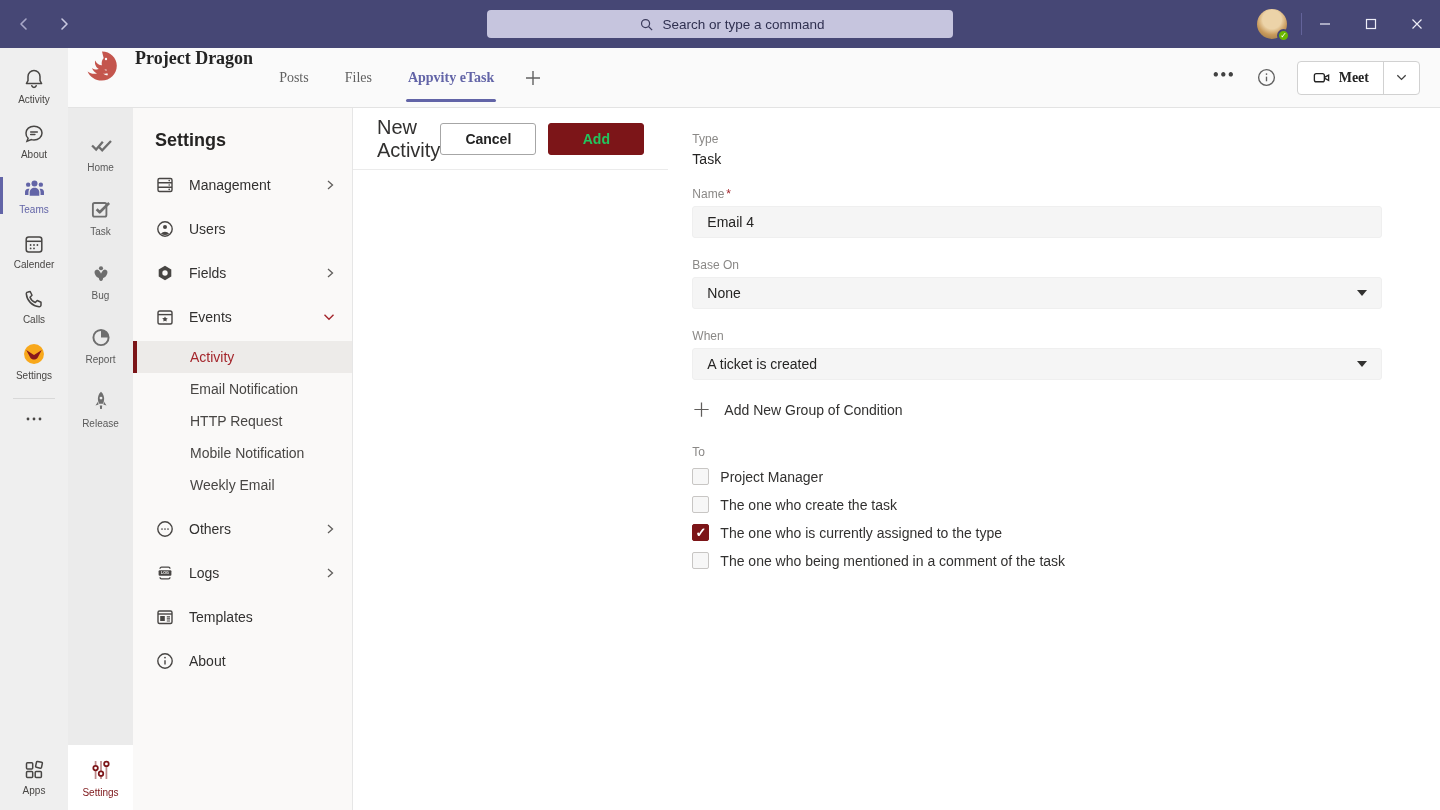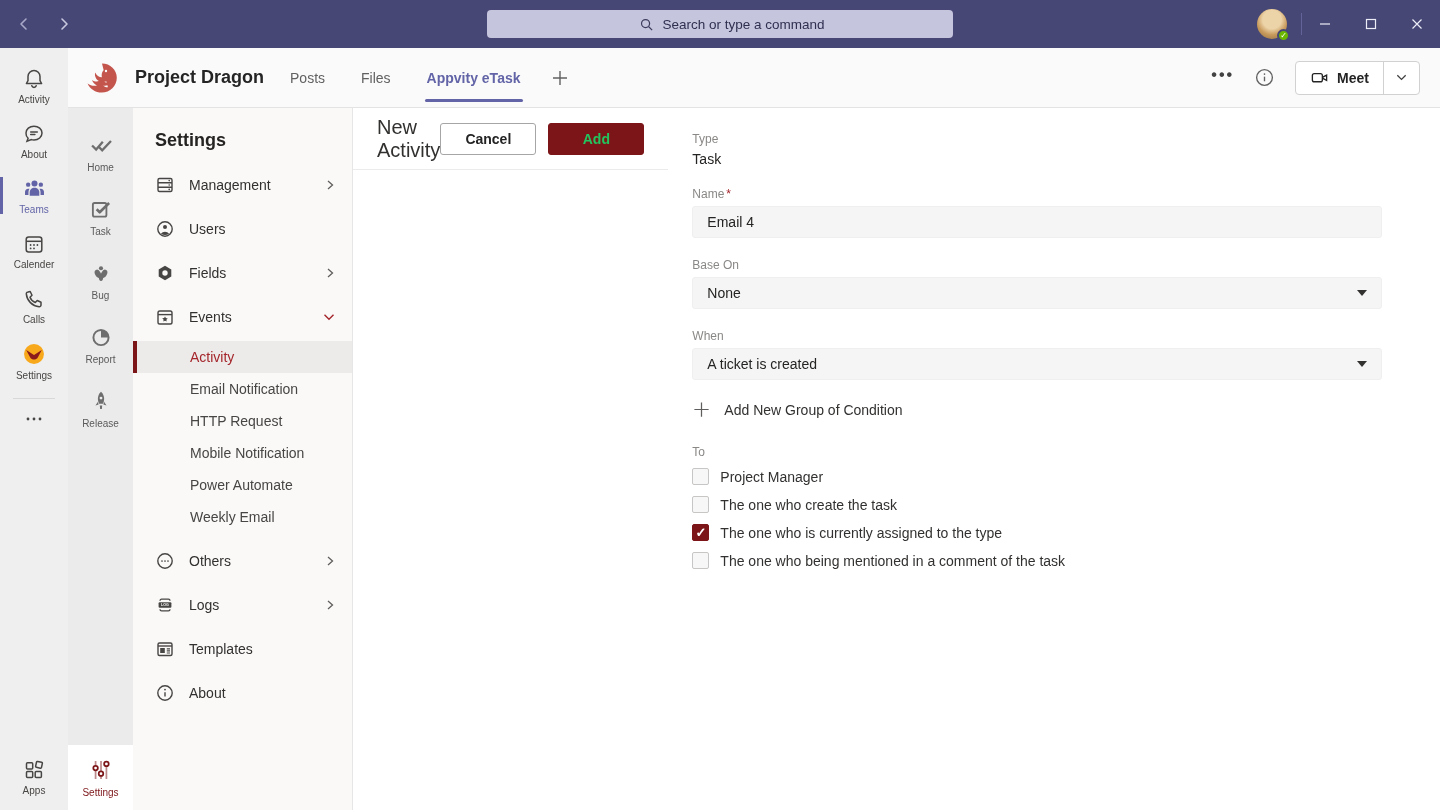--- a/index.html
+++ b/index.html
@@ -26,21 +26,21 @@
   .rail-item.active { color:#6264A7; }
   .rail-item.active::before { content:""; position:absolute; left:0; top:9px; bottom:9px; width:3px; background:#6264A7; }
   .rail-sep { width:42px; height:1px; background:#D8D8D8; margin:10px 0 6px; }
   .rail-more { height:28px; display:flex; align-items:center; cursor:pointer; }
   .rail-apps { margin-top:auto; margin-bottom:6px; }
 
   
   .rightcol { flex:1; display:flex; flex-direction:column; min-width:0; }
 
   
-  .teamheader { height:60px; background:#FAFAFA; border-bottom:1px solid #E3E3E3; display:flex; align-items:center; padding-left:16px; flex:0 0 60px; }
+  .teamheader { height:60px; background:#FAFAFA; border-bottom:1px solid #E3E3E3; display:flex; padding-left:16px; flex:0 0 60px;font-family:Liberation Serif, serif; }
   .team-logo { width:36px; height:36px; flex:0 0 36px; }
   .team-name { font-size:18px; font-weight:700; color:#242424; margin:0 26px 0 15px; }
   .tabs { display:flex; align-items:stretch; gap:36px; height:100%; }
   .tab { display:flex; align-items:center; font-size:14px; color:#616161; position:relative; cursor:pointer; }
   .tab.active { color:#6264A7; font-weight:700; }
   .tab.active::after { content:""; position:absolute; left:-2px; right:-2px; bottom:5px; height:3px; background:#6264A7; border-radius:2px; }
   .tab-add { margin-left:30px; display:flex; align-items:center; cursor:pointer; }
   .th-right { margin-left:auto; display:flex; align-items:center; gap:20px; padding-right:20px; }
   .th-more { letter-spacing:2px; color:#424242; font-size:16px; font-weight:700; cursor:pointer; padding-bottom:6px; }
   .meet-btn { display:flex; align-items:stretch; height:34px; background:#fff; border:1px solid #D1D1D1; border-radius:4px; overflow:hidden; cursor:pointer; }
@@ -403,21 +403,20 @@
                   <path d="M2.5 4.8L7 9.3l4.5-4.5"></path>
                 </svg>
               </span>
           </div>
 
           <div class="sn-group">
             <div class="sn-sub selected">Activity</div>
             <div class="sn-sub">Email Notification</div>
             <div class="sn-sub">HTTP Request</div>
             <div class="sn-sub">Mobile Notification</div>
-            <div class="sn-sub">Power Automate</div>
             <div class="sn-sub">Weekly Email</div>
           </div>
 
           <div class="sn-item">
             <span>
                 <svg width="20" height="20" viewBox="0 0 20 20" fill="none" stroke="#484644" stroke-width="1.4">
                   <circle cx="10" cy="10" r="7.2"></circle>
                   <g fill="#484644" stroke="none">
                     <circle cx="7" cy="10" r=".85"></circle>
                     <circle cx="10" cy="10" r=".85"></circle>

